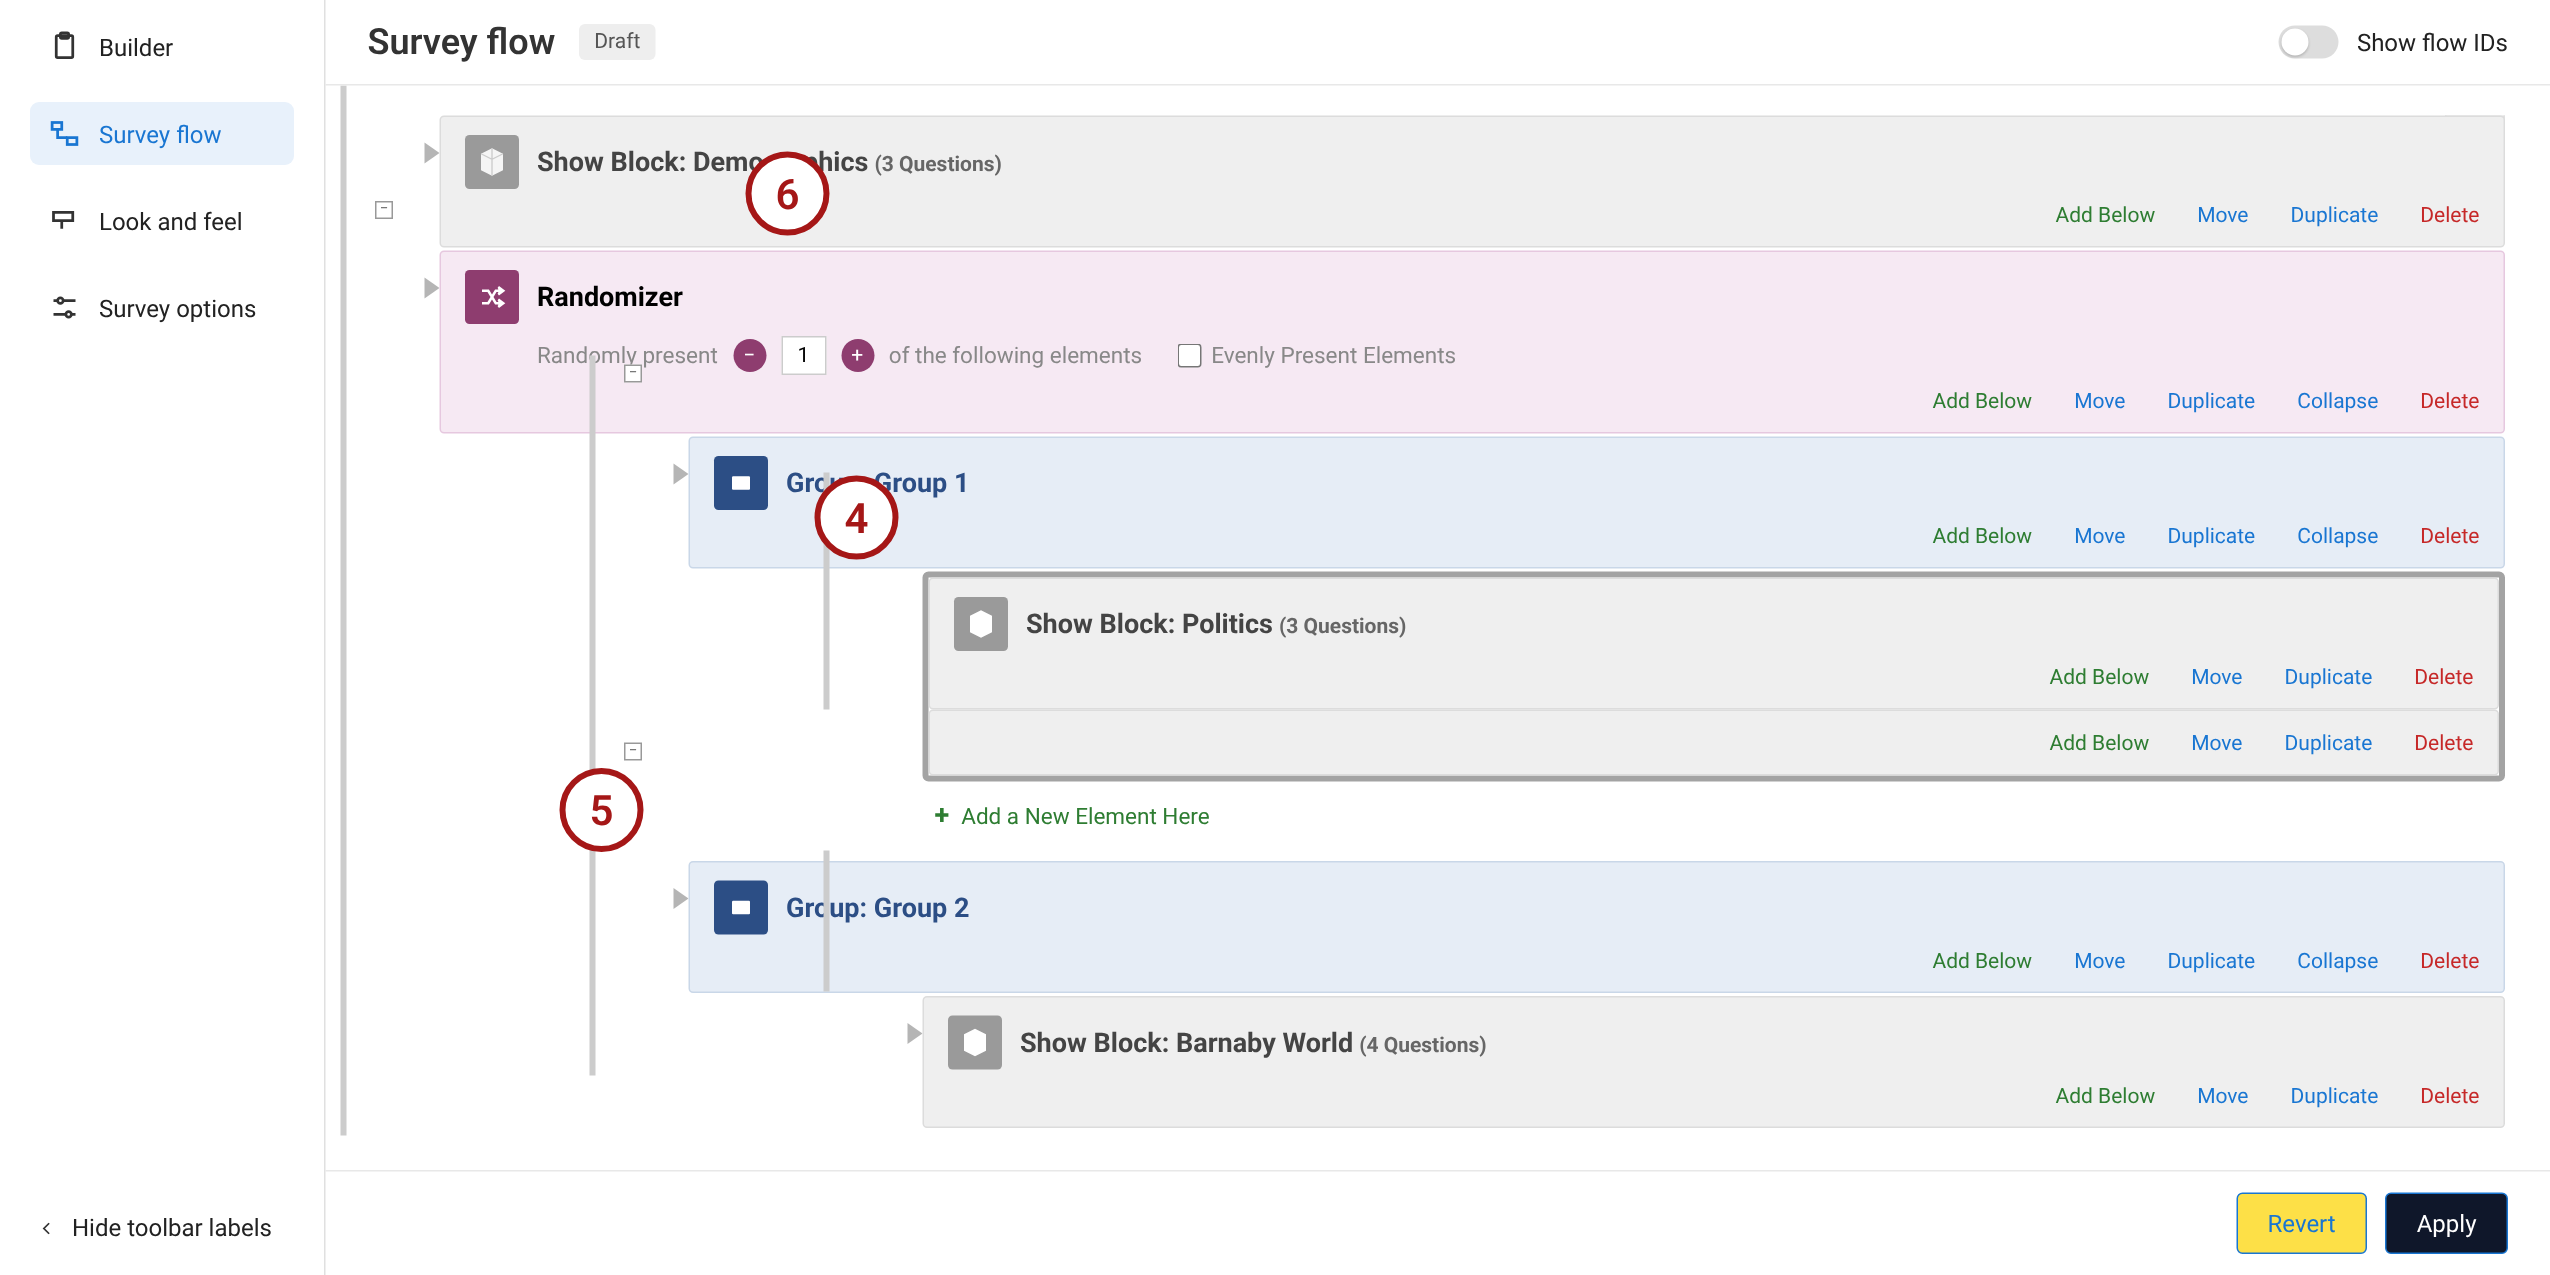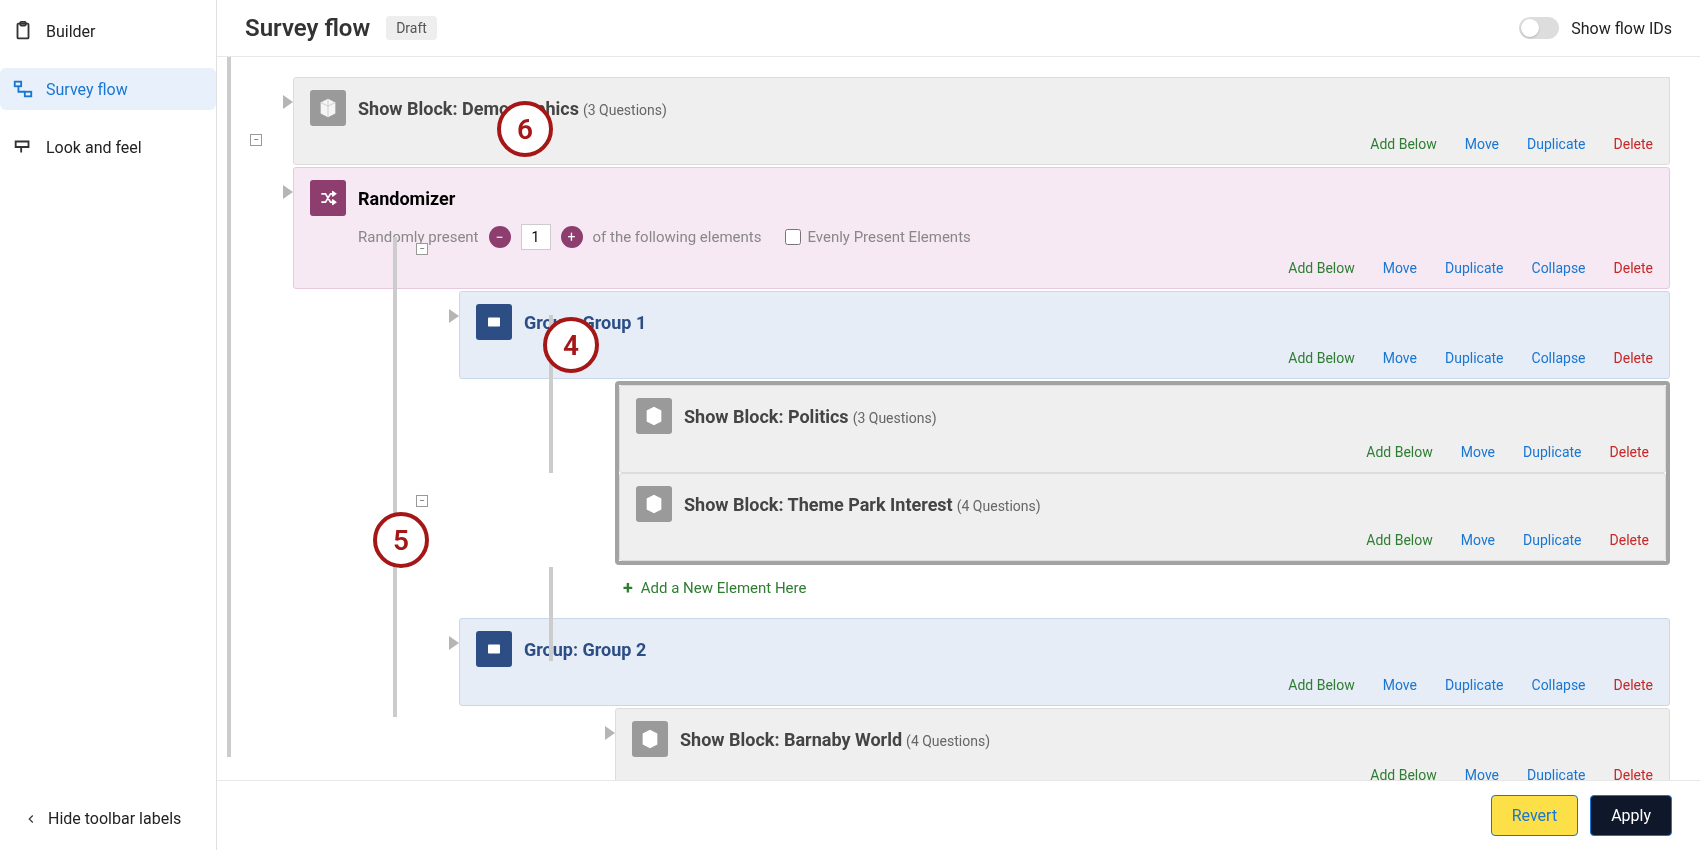--- a/index.html
+++ b/index.html
@@ -1,17 +1,17 @@
 <!DOCTYPE html>
 <html><head>
 <meta charset="utf-8">
 <style>
 *{margin:0;padding:0;box-sizing:border-box;font-family:-apple-system,BlinkMacSystemFont,"Segoe UI",Roboto,sans-serif}
 body{width:1700px;height:850px;overflow:hidden;background:#fff;position:relative}
-.sidebar{width:216px;height:100%;float:left;padding:10px 0;position:relative}
+.sidebar{width:216px;height:100%;float:left;padding:10px 20px;position:relative}
 .sidebar-item{display:flex;align-items:center;gap:12px;padding:10px 12px;border-radius:6px;cursor:pointer;font-size:16px;color:#222;margin-bottom:16px}
 .sidebar-item.active{background:#e8f1fb;color:#1976d2}
 .sidebar-item svg{width:22px;height:22px;flex-shrink:0}
 .sidebar-footer{position:absolute;bottom:22px;left:24px;display:flex;align-items:center;gap:10px;cursor:pointer;font-size:16px;color:#222}
 .main{margin-left:216px;height:100%;border-left:1px solid #e0e0e0;display:flex;flex-direction:column}
 .topbar{display:flex;align-items:center;padding:14px 28px;border-bottom:1px solid #e8e8e8}
 .page-title{font-size:24px;font-weight:600;color:#333;margin-right:16px}
 .draft-badge{background:#eee;color:#555;font-size:14px;padding:4px 10px;border-radius:4px}
 .topbar-right{margin-left:auto;display:flex;align-items:center;gap:12px}
 .toggle{width:40px;height:22px;background:#ddd;border-radius:11px;position:relative;cursor:pointer}
@@ -29,21 +29,21 @@
 .card.group{background:#e6edf6;border-color:#c9d7e8}
 .card.block{background:#efefef}
 .card-head{display:flex;align-items:center;gap:12px}
 .icon-box{width:36px;height:36px;display:flex;align-items:center;justify-content:center;border-radius:3px;flex-shrink:0}
 .icon-box.grey{background:#9a9a9a}
 .icon-box.purple{background:#8e3d6f}
 .icon-box.blue{background:#2c4e85}
 .card-title{font-size:18px;font-weight:700;color:#444}
 .card.random .card-title{color:#000000}
 .card.group .card-title{color:#2c4e85}
-.card-sub{font-size:14px;font-weight:400;color:#666;margin-left:4px}
+.card-sub{font-size:14px;font-weight:700;color:#666;margin-left:4px}
 .card-actions{display:flex;gap:28px;justify-content:flex-end;font-size:14px;margin-top:2px}
 .act-add{color:#2e7d32;cursor:pointer}
 .act-move,.act-dup,.act-collapse{color:#1976d2;cursor:pointer}
 .act-del{color:#c62828;cursor:pointer}
 .rand-controls{display:flex;align-items:center;gap:10px;margin-left:48px;font-size:15px;color:#888}
 .step-btn{width:22px;height:22px;border-radius:50%;background:#8e3d6f;color:#fff;display:inline-flex;align-items:center;justify-content:center;font-size:14px;cursor:pointer}
 .step-input{width:30px;height:26px;text-align:center;border:1px solid #ccc;background:#fff;font-size:14px}
 .chk{display:flex;align-items:center;gap:6px;margin-left:14px}
 .chk input{width:16px;height:16px}
 .add-new{display:flex;align-items:center;gap:8px;color:#2e7d32;font-size:15px;cursor:pointer;padding:8px 0}
@@ -76,20 +76,29 @@
       </svg>
     <span>Survey flow</span>
   </div>
   <div class="sidebar-item">
     <svg viewBox="0 0 24 24" fill="none" stroke="#333" stroke-width="2">
         <path d="M4 6h14v6H4z"></path>
         <path d="M10 12v6"></path>
       </svg>
     <span>Look and feel</span>
   </div>
+  <div class="sidebar-item">
+    <svg viewBox="0 0 24 24" fill="none" stroke="#333" stroke-width="2">
+        <line x1="4" y1="7" x2="20" y2="7"></line>
+        <line x1="4" y1="17" x2="20" y2="17"></line>
+        <circle cx="9" cy="7" r="2" fill="#fff"></circle>
+        <circle cx="15" cy="17" r="2" fill="#fff"></circle>
+      </svg>
+    <span>Survey options</span>
+  </div>
   <div class="sidebar-footer">
     <svg width="14" height="14" viewBox="0 0 24 24" fill="none" stroke="#333" stroke-width="2">
         <polyline points="15 18 9 12 15 6"></polyline>
       </svg>
     <span>Hide toolbar labels</span>
   </div>
 </div>
 
 <div class="main">
   <div class="topbar">
@@ -213,28 +222,20 @@
           <div class="card-actions">
             <span class="act-add">Add Below</span>
             <span class="act-move">Move</span>
             <span class="act-dup">Duplicate</span>
             <span class="act-del">Delete</span>
           </div>
         </div>
       </div>
       <div class="flow-row" style="margin-left:0">
         <div class="card block" style="width:100%">
-          <div class="card-head">
-            <div class="icon-box grey">
-                <svg width="22" height="22" viewBox="0 0 24 24" fill="#fff">
-                  <path d="M12 2l8 4v12l-8 4-8-4V6z"></path>
-                </svg>
-              </div>
-            <div><span class="card-title">Show Block: Theme Park Interest</span><span class="card-sub">(4 Questions)</span></div>
-          </div>
           <div class="card-actions">
             <span class="act-add">Add Below</span>
             <span class="act-move">Move</span>
             <span class="act-dup">Duplicate</span>
             <span class="act-del">Delete</span>
           </div>
         </div>
       </div>
     </div>
     <div class="add-new" style="margin-left:376px;margin-top:4px">

